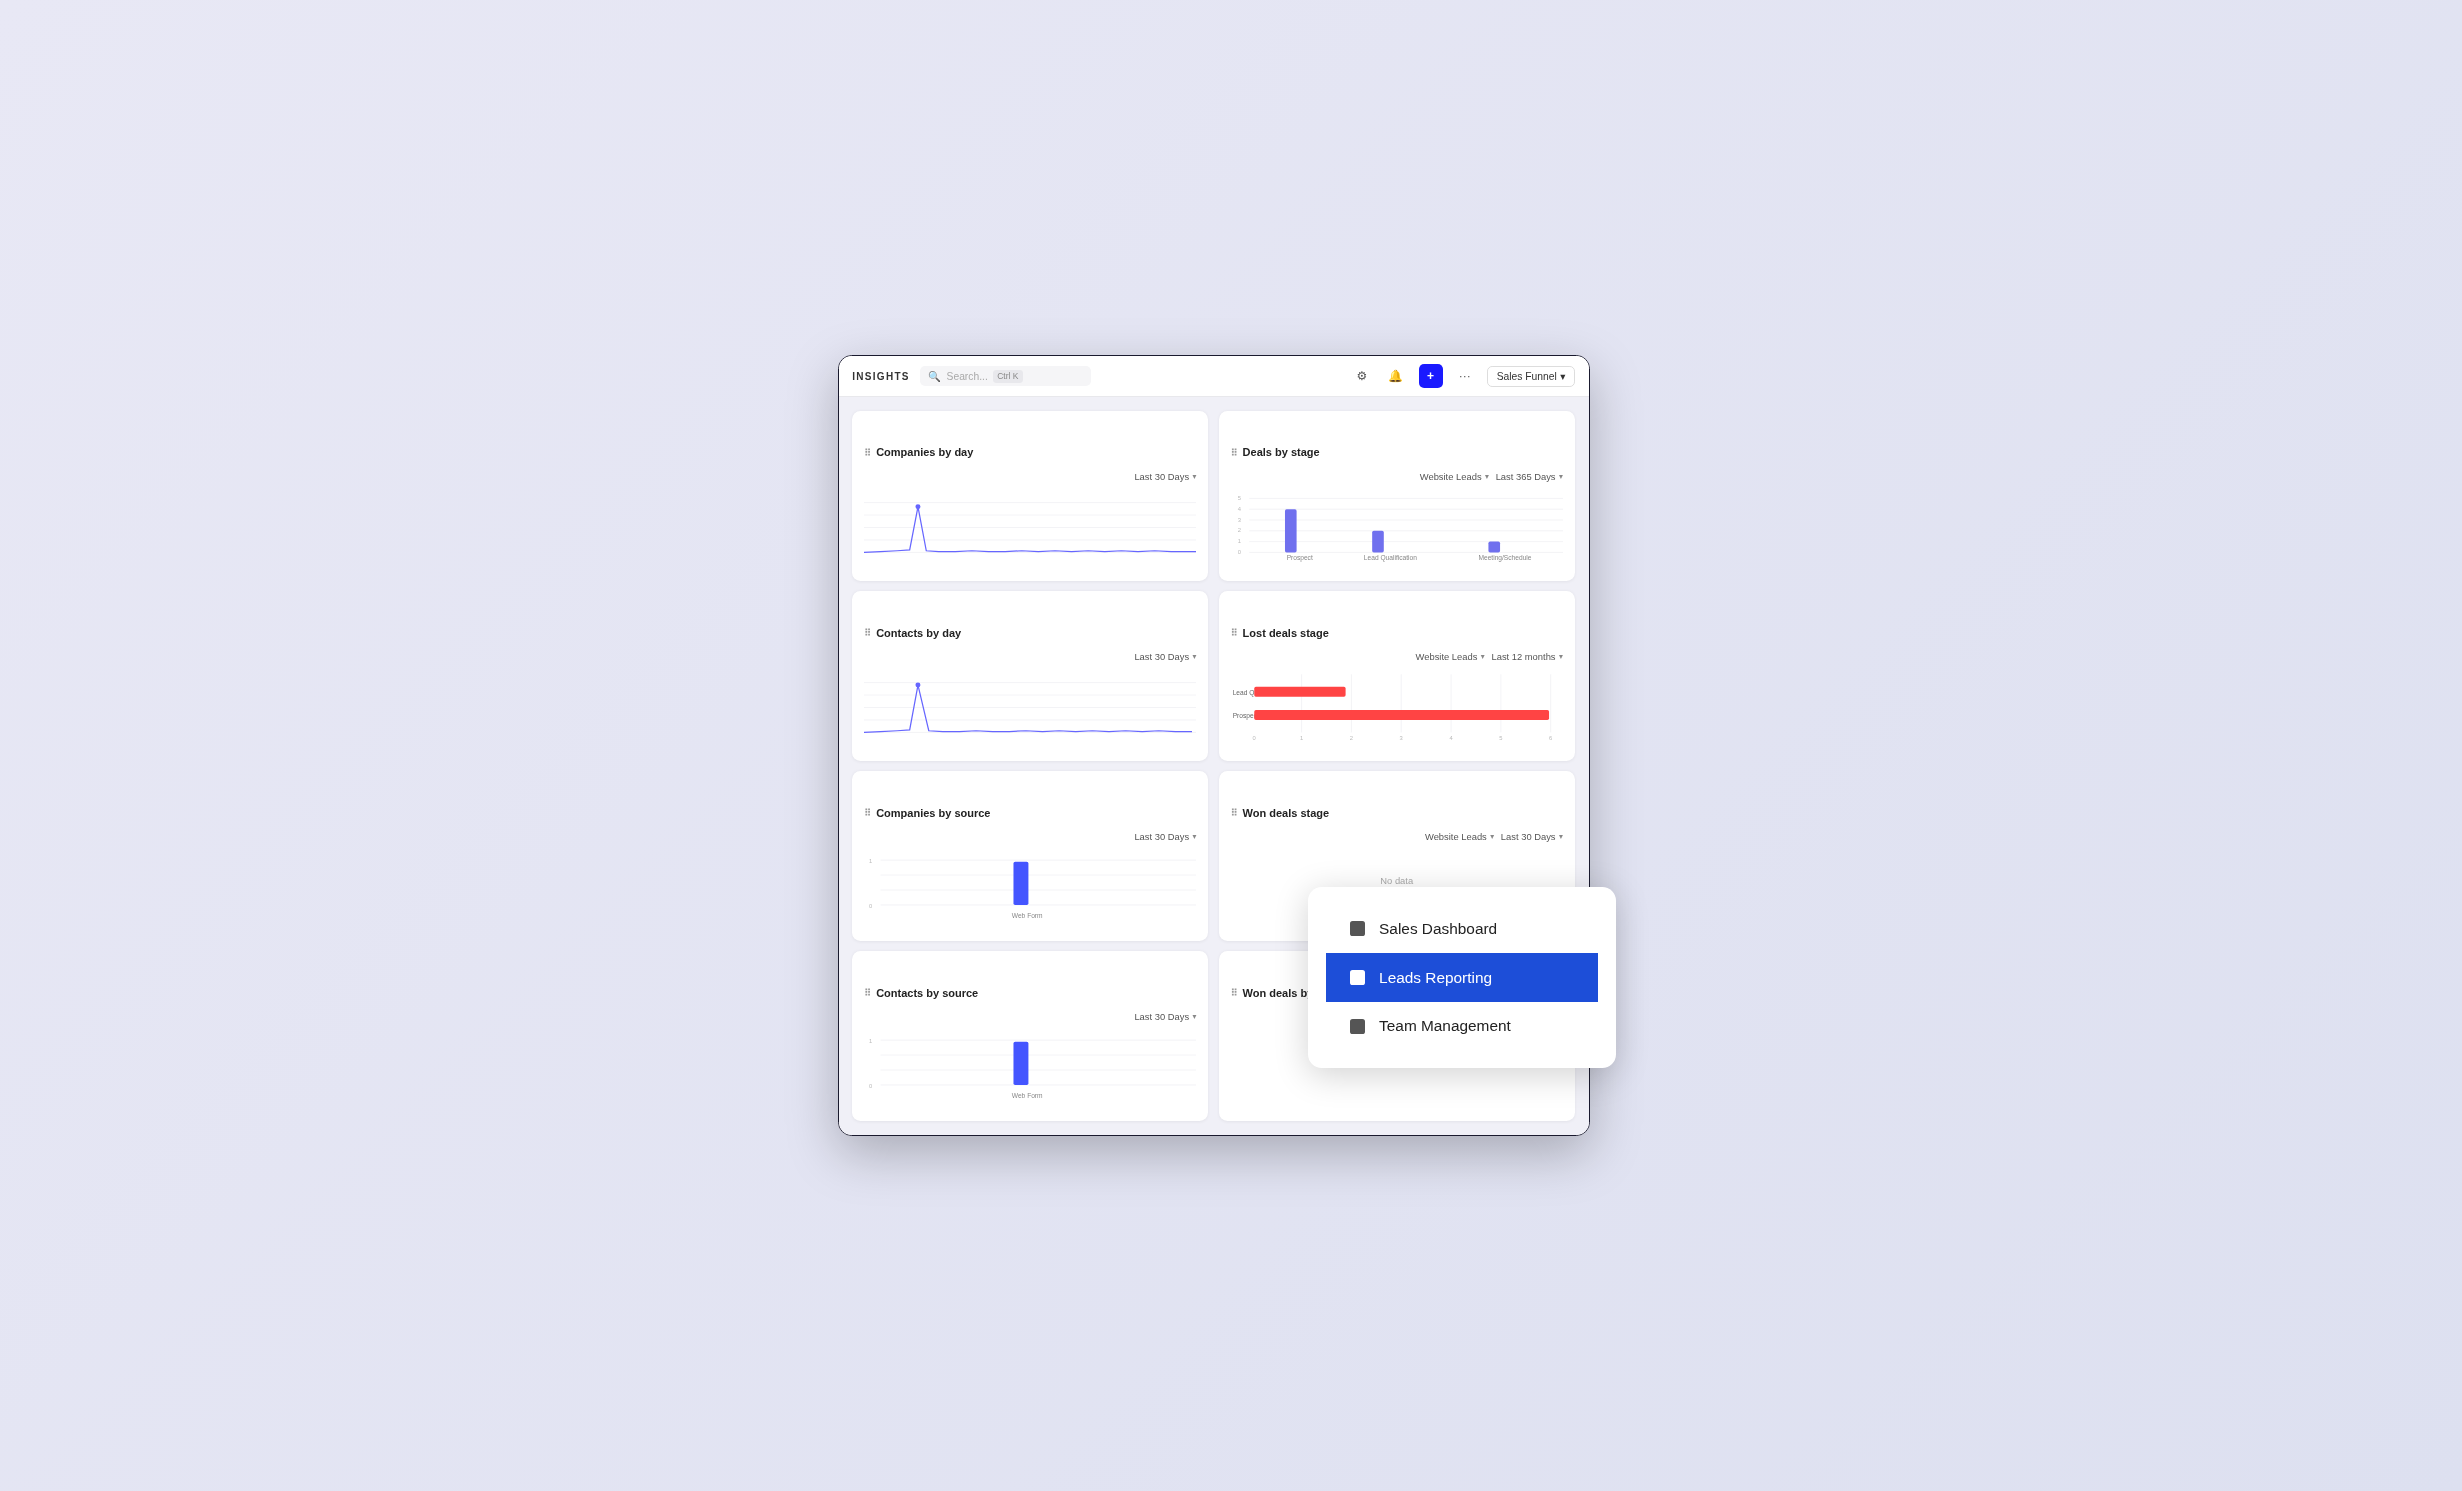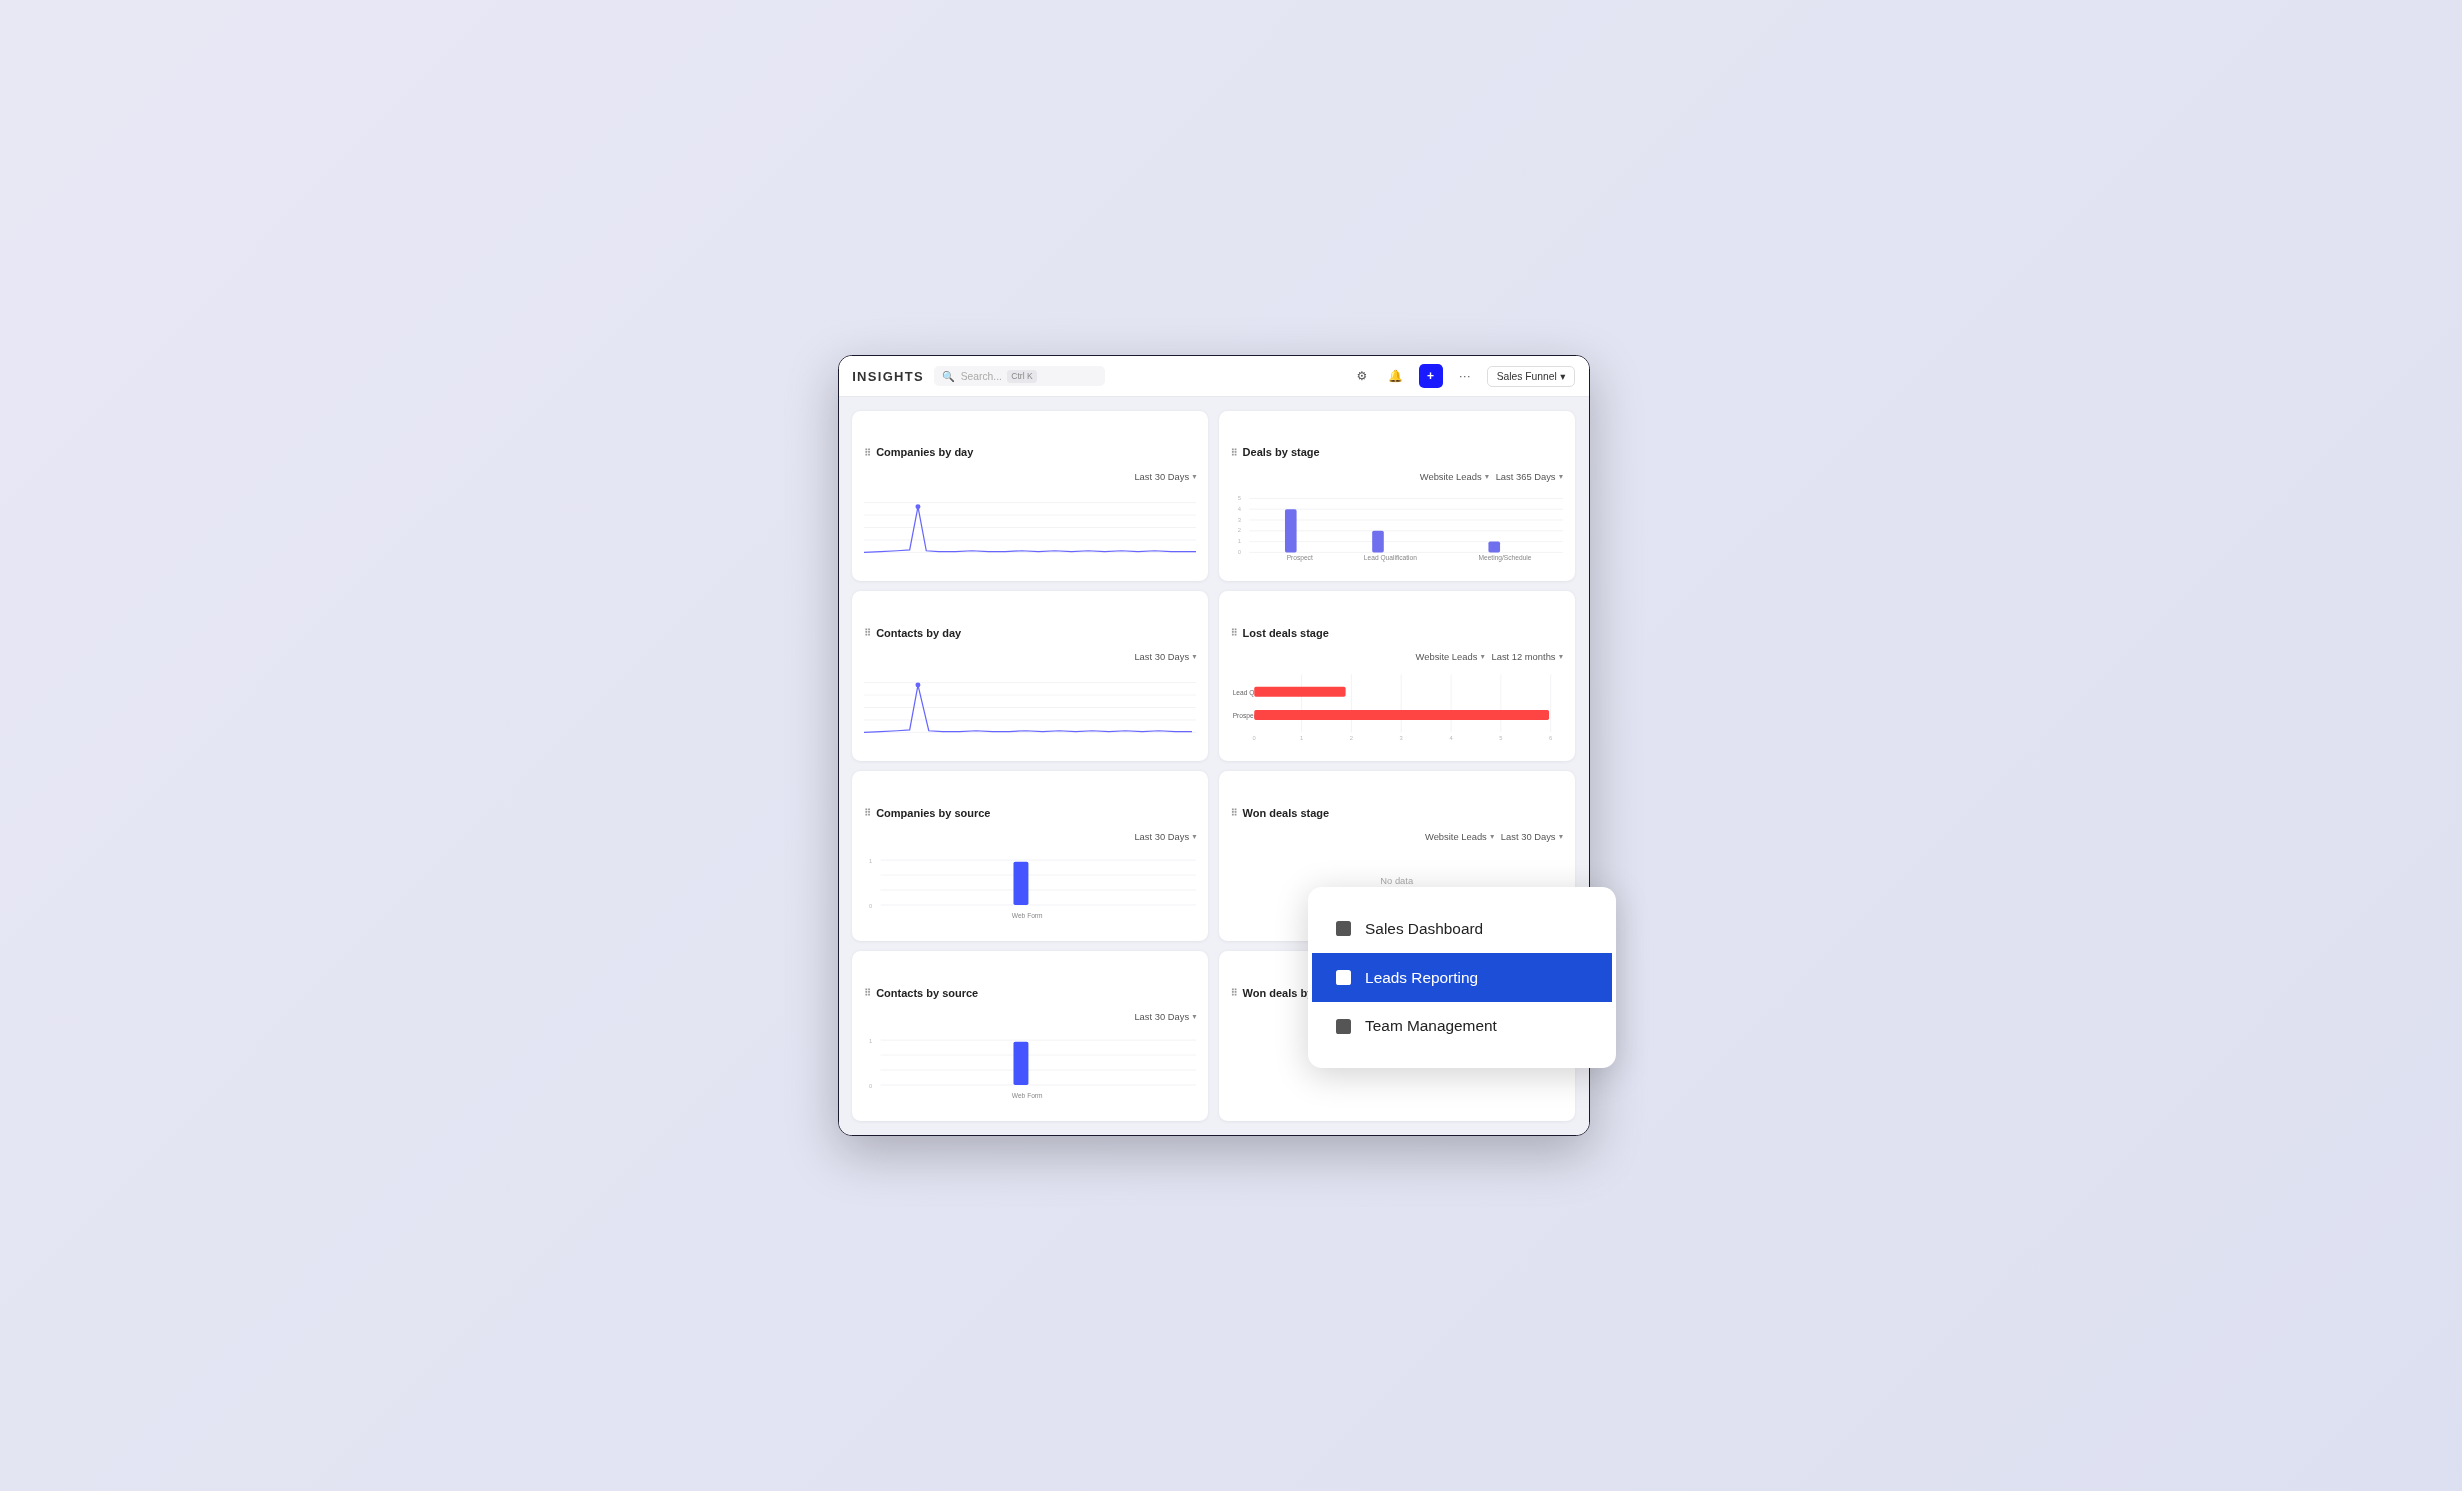--- a/index.html
+++ b/index.html
@@ -33,21 +33,21 @@
       background: #fff;
       border-bottom: 0.9px solid #e8e8ec;
       display: flex;
       align-items: center;
       padding: 0 13.7px;
       height: 41px;
       gap: 10.3px;
     }
 
     .nav-logo {
-      font-size: 13px;
+      font-size: 10px;
       font-weight: 700;
       letter-spacing: 1.3px;
       color: #333;
     }
 
     .nav-search {
       display: flex;
       align-items: center;
       background: #f5f5f7;
       border-radius: 5.1px;
@@ -175,21 +175,21 @@
     }
 
     
     .dropdown-overlay {
       position: absolute;
       right: 8.5px;
       bottom: 68px;
       background: #fff;
       border-radius: 13.7px;
       box-shadow: 0 6.8px 34px rgba(0,0,0,0.18);
-      padding: 17px 4px;
+      padding: 17px 18px;
       width: 308px;
       z-index: 100;
     }
 
     .dropdown-item {
       display: flex;
       align-items: center;
       gap: 13.7px;
       padding: 15.4px 24px;
       cursor: pointer;

